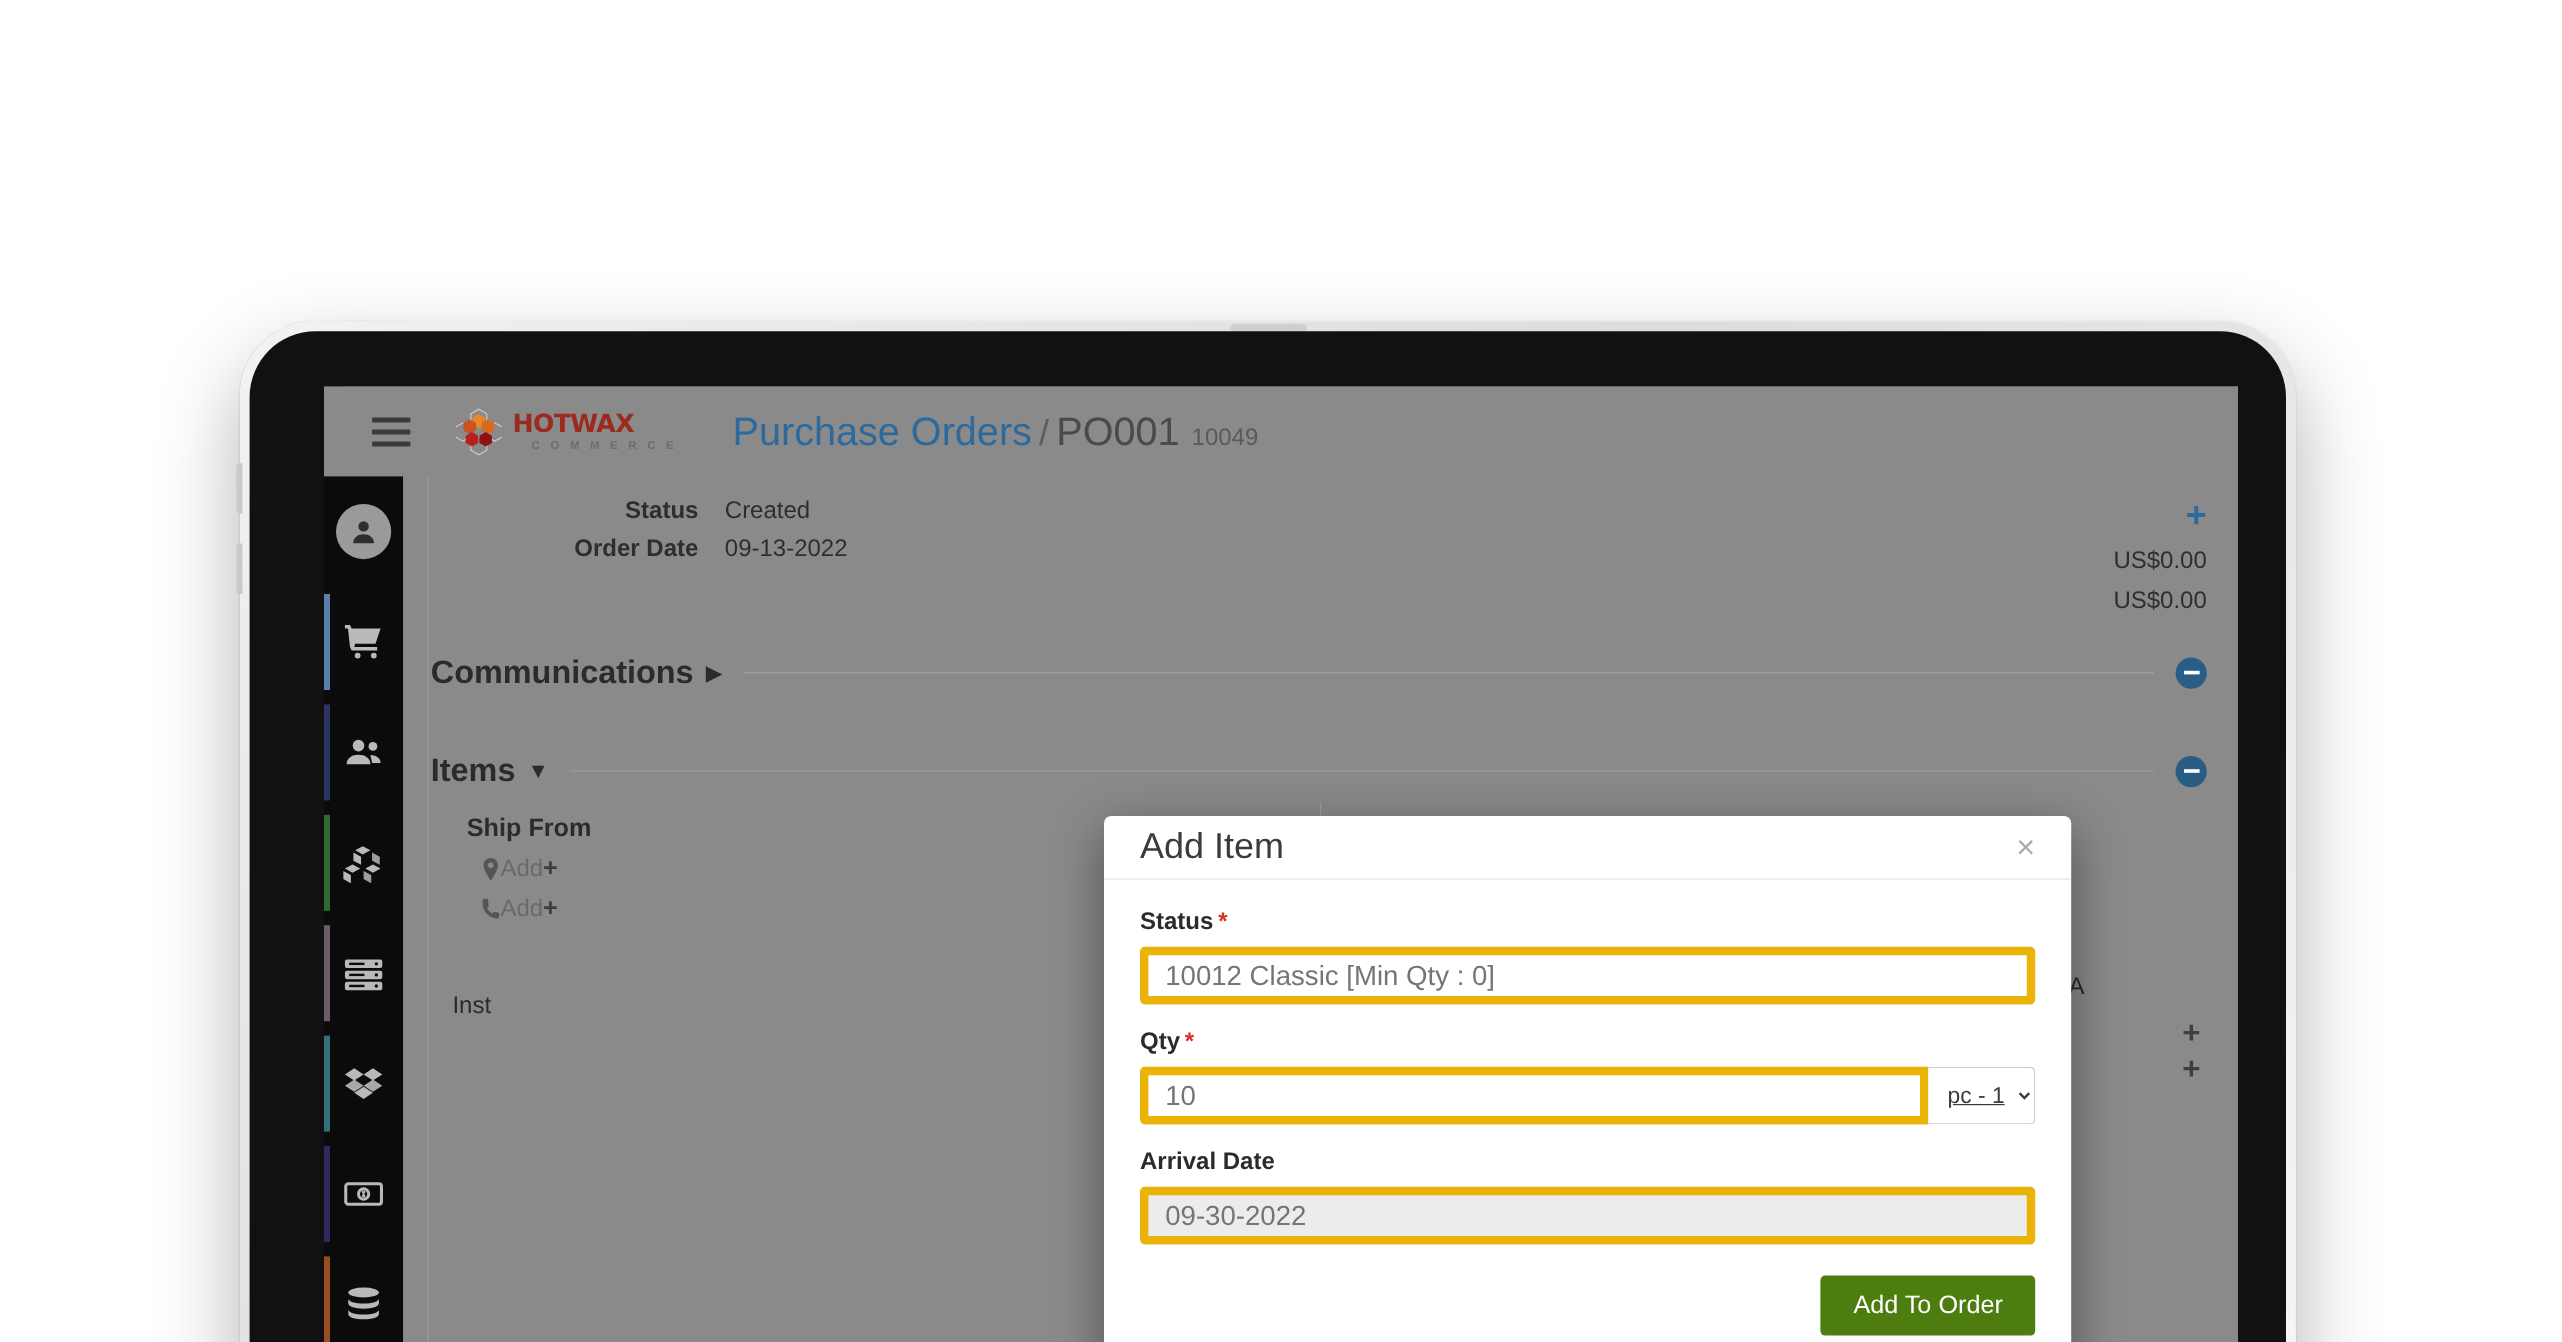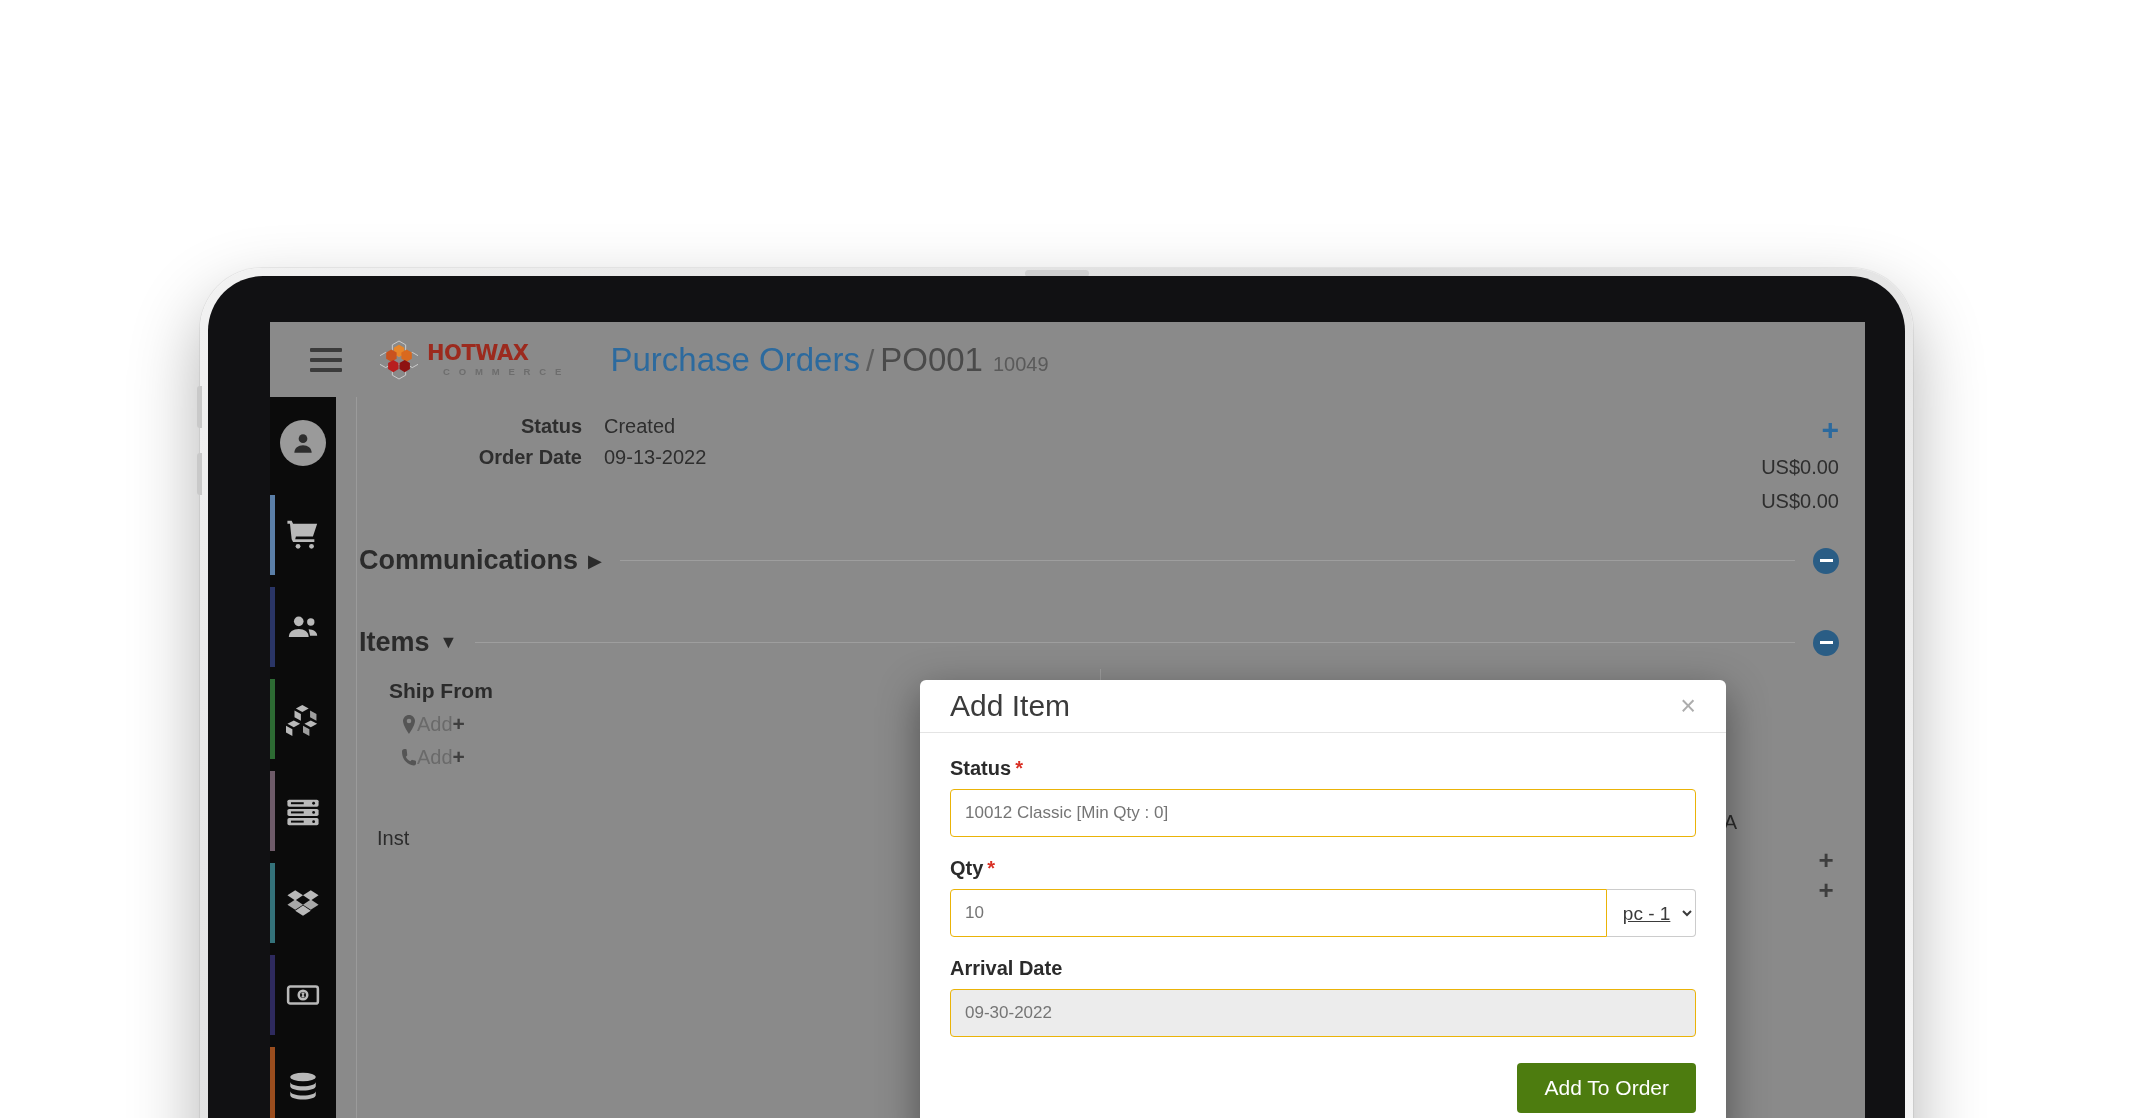--- a/index.html
+++ b/index.html
@@ -152,22 +152,22 @@
     display:flex; flex-direction:column;
   }
   #modal-head { height:79px; display:flex; align-items:center;
     padding:0 30px; border-bottom:1px solid #e4e4e4; }
   #modal-title { font-size:30px; color:#3b3b3b; }
   #modal-close { margin-left:auto; font-size:27px; color:#adadad;
     cursor:pointer; line-height:1; }
   #modal-body { padding: 24px 30px 0 30px; flex:1; }
   .fld-label { font-size:20px; font-weight:bold; color:#2b2b2b; margin-bottom:9px; }
   .fld-label .req { color:#d93025; margin-left:4px; }
-  .fld-input { width:100%; height:48px; border:1px solid #eab308; border-radius:4px;
-    padding:0 14px; font-size:17px; color:#777;
+  .fld-input { width:100%; height:48px; border:7px solid #eab308; border-radius:4px;
+    padding:0 14px; font-size:23px; color:#777;
     font-family:"Liberation Sans", sans-serif; background:#fff; }
   .fld-input.readonly { background:#ececec; color:#6f6f6f; }
   .fld-block { margin-bottom:20px; }
   .qty-row { display:flex; }
   .qty-row .fld-input { border-radius:4px 0 0 4px; }
   .uom-sel { width:100px; height:48px; border:1px solid #ccc; border-left:none;
     border-radius:0 4px 4px 0; background:#fff; font-size:19px; color:#3b3b3b;
     padding-left:12px; font-family:"Liberation Sans", sans-serif; cursor:pointer;text-decoration:underline; }
   #modal-foot { padding: 6px 30px 26px 30px; display:flex; justify-content:flex-end; }
   #add-to-order { background:#4d7c0f; color:#fff; border:none; border-radius:4px;

